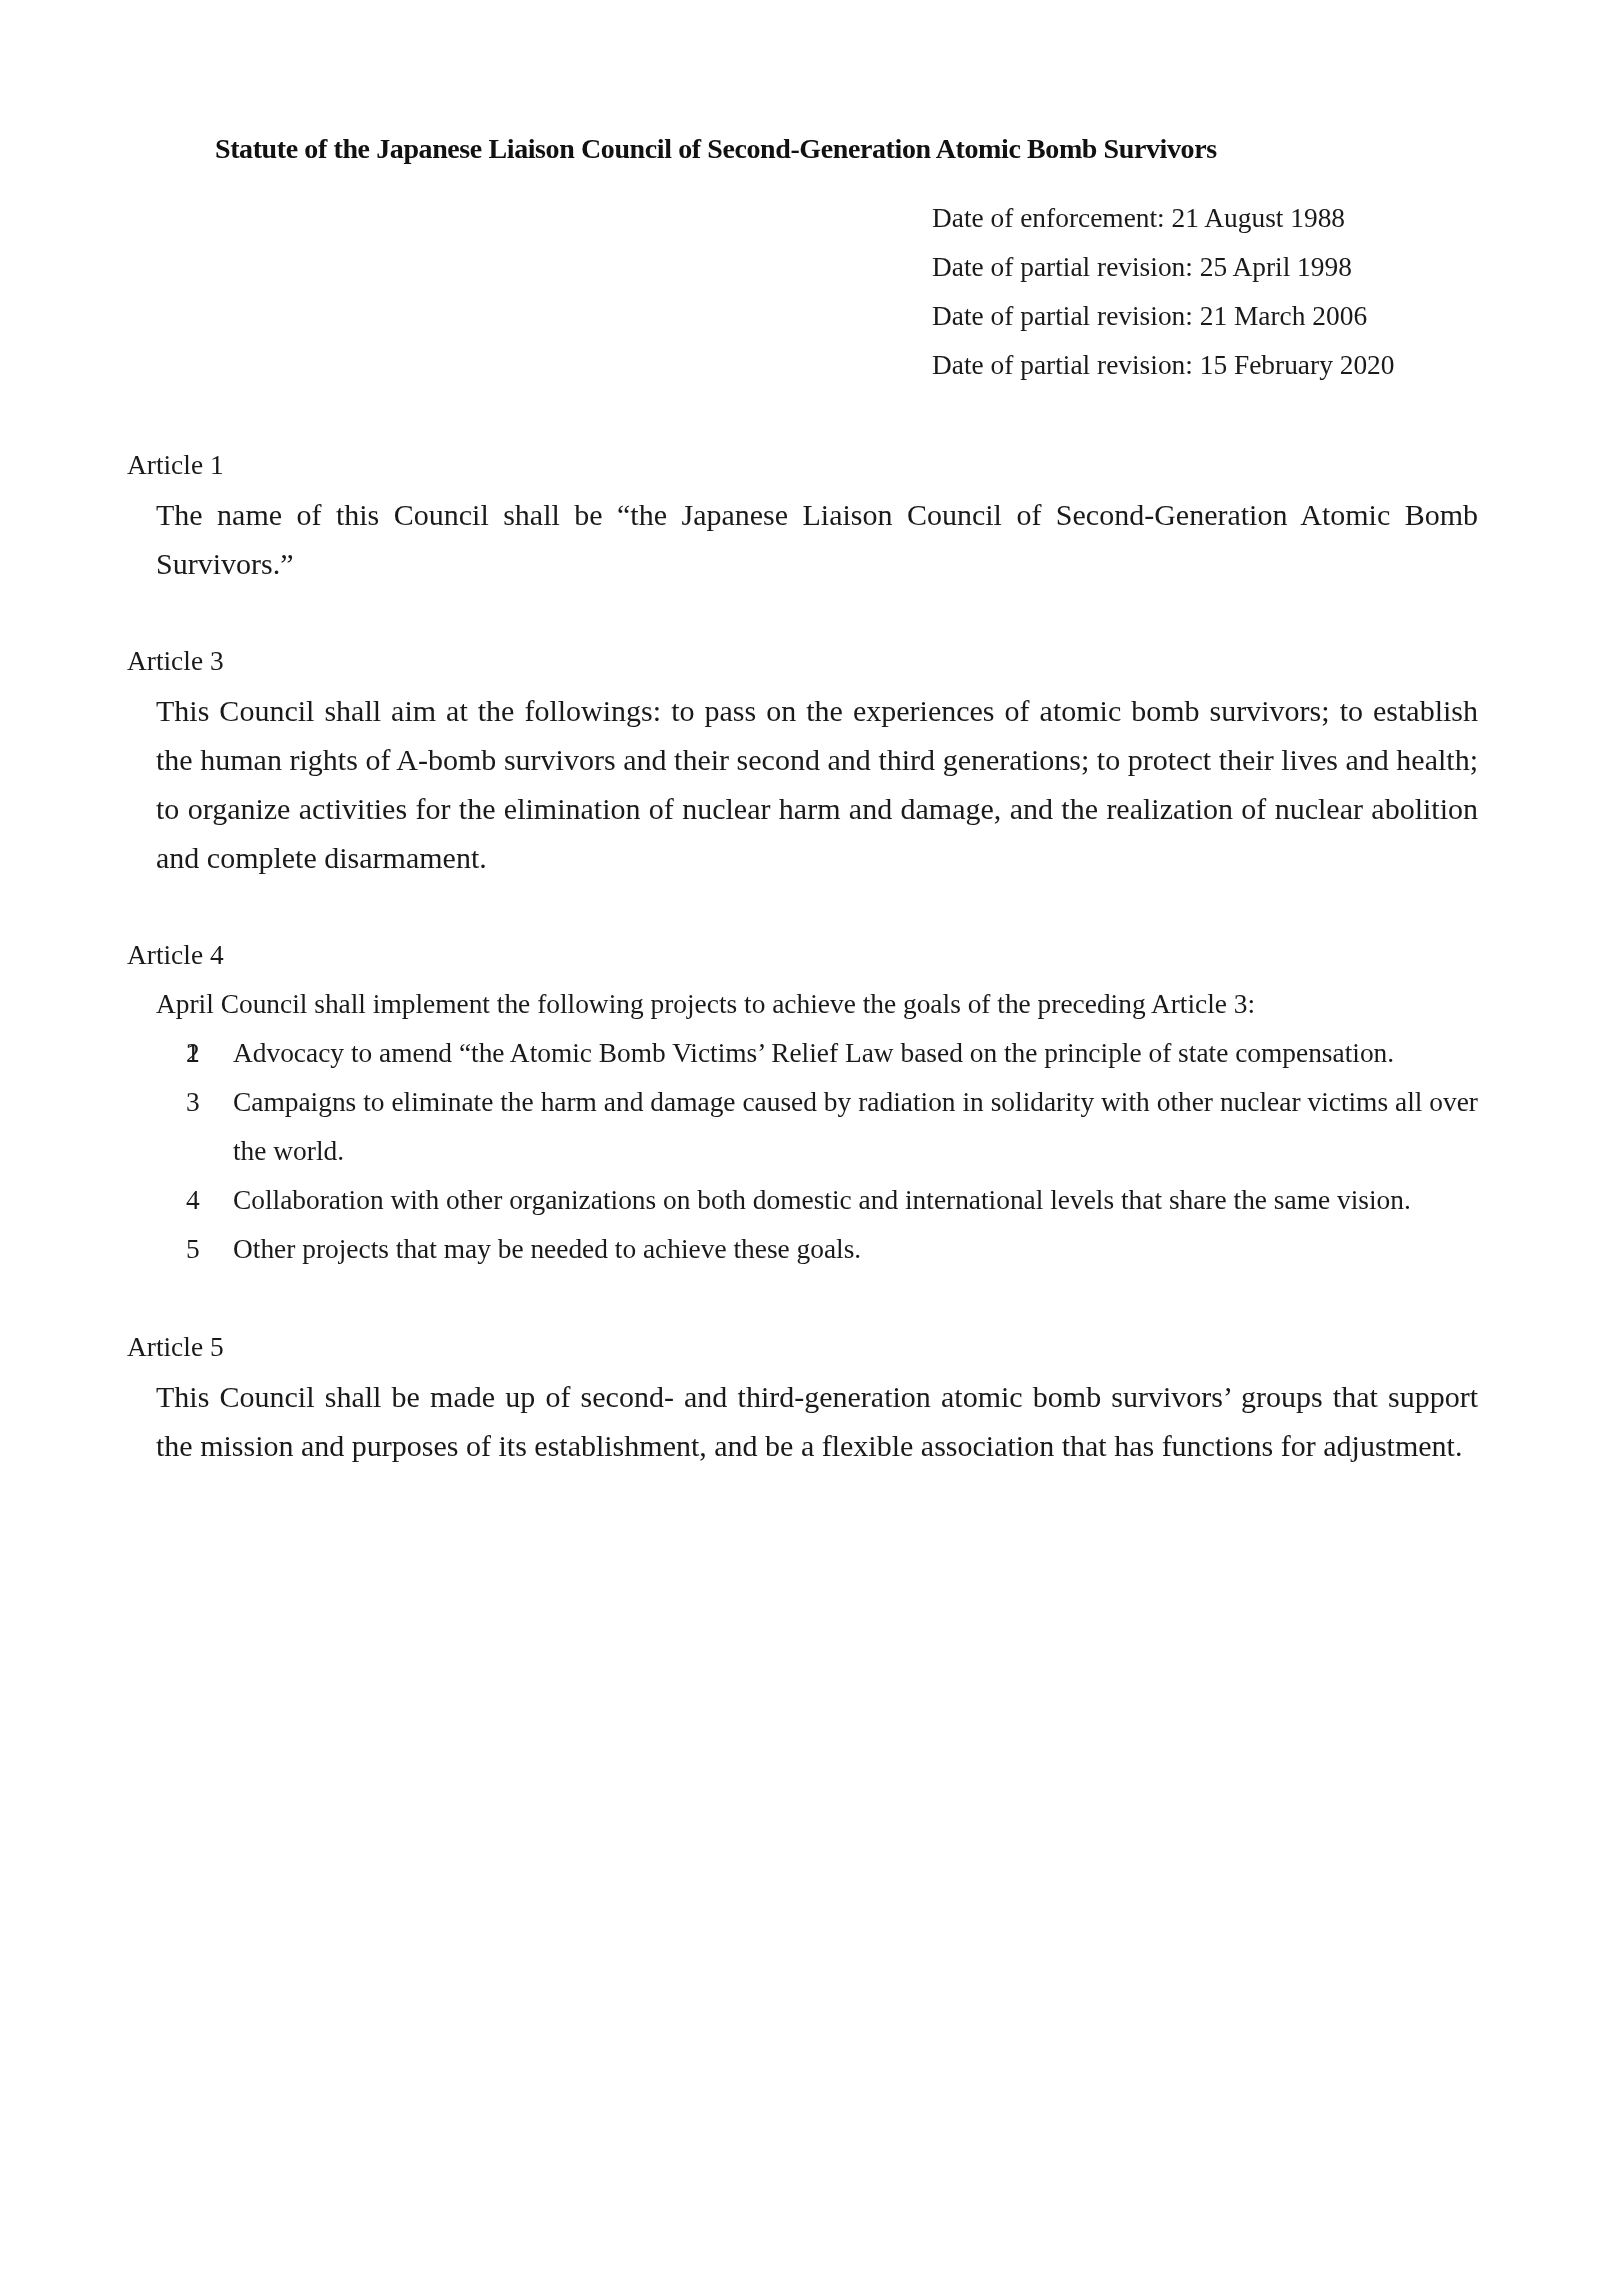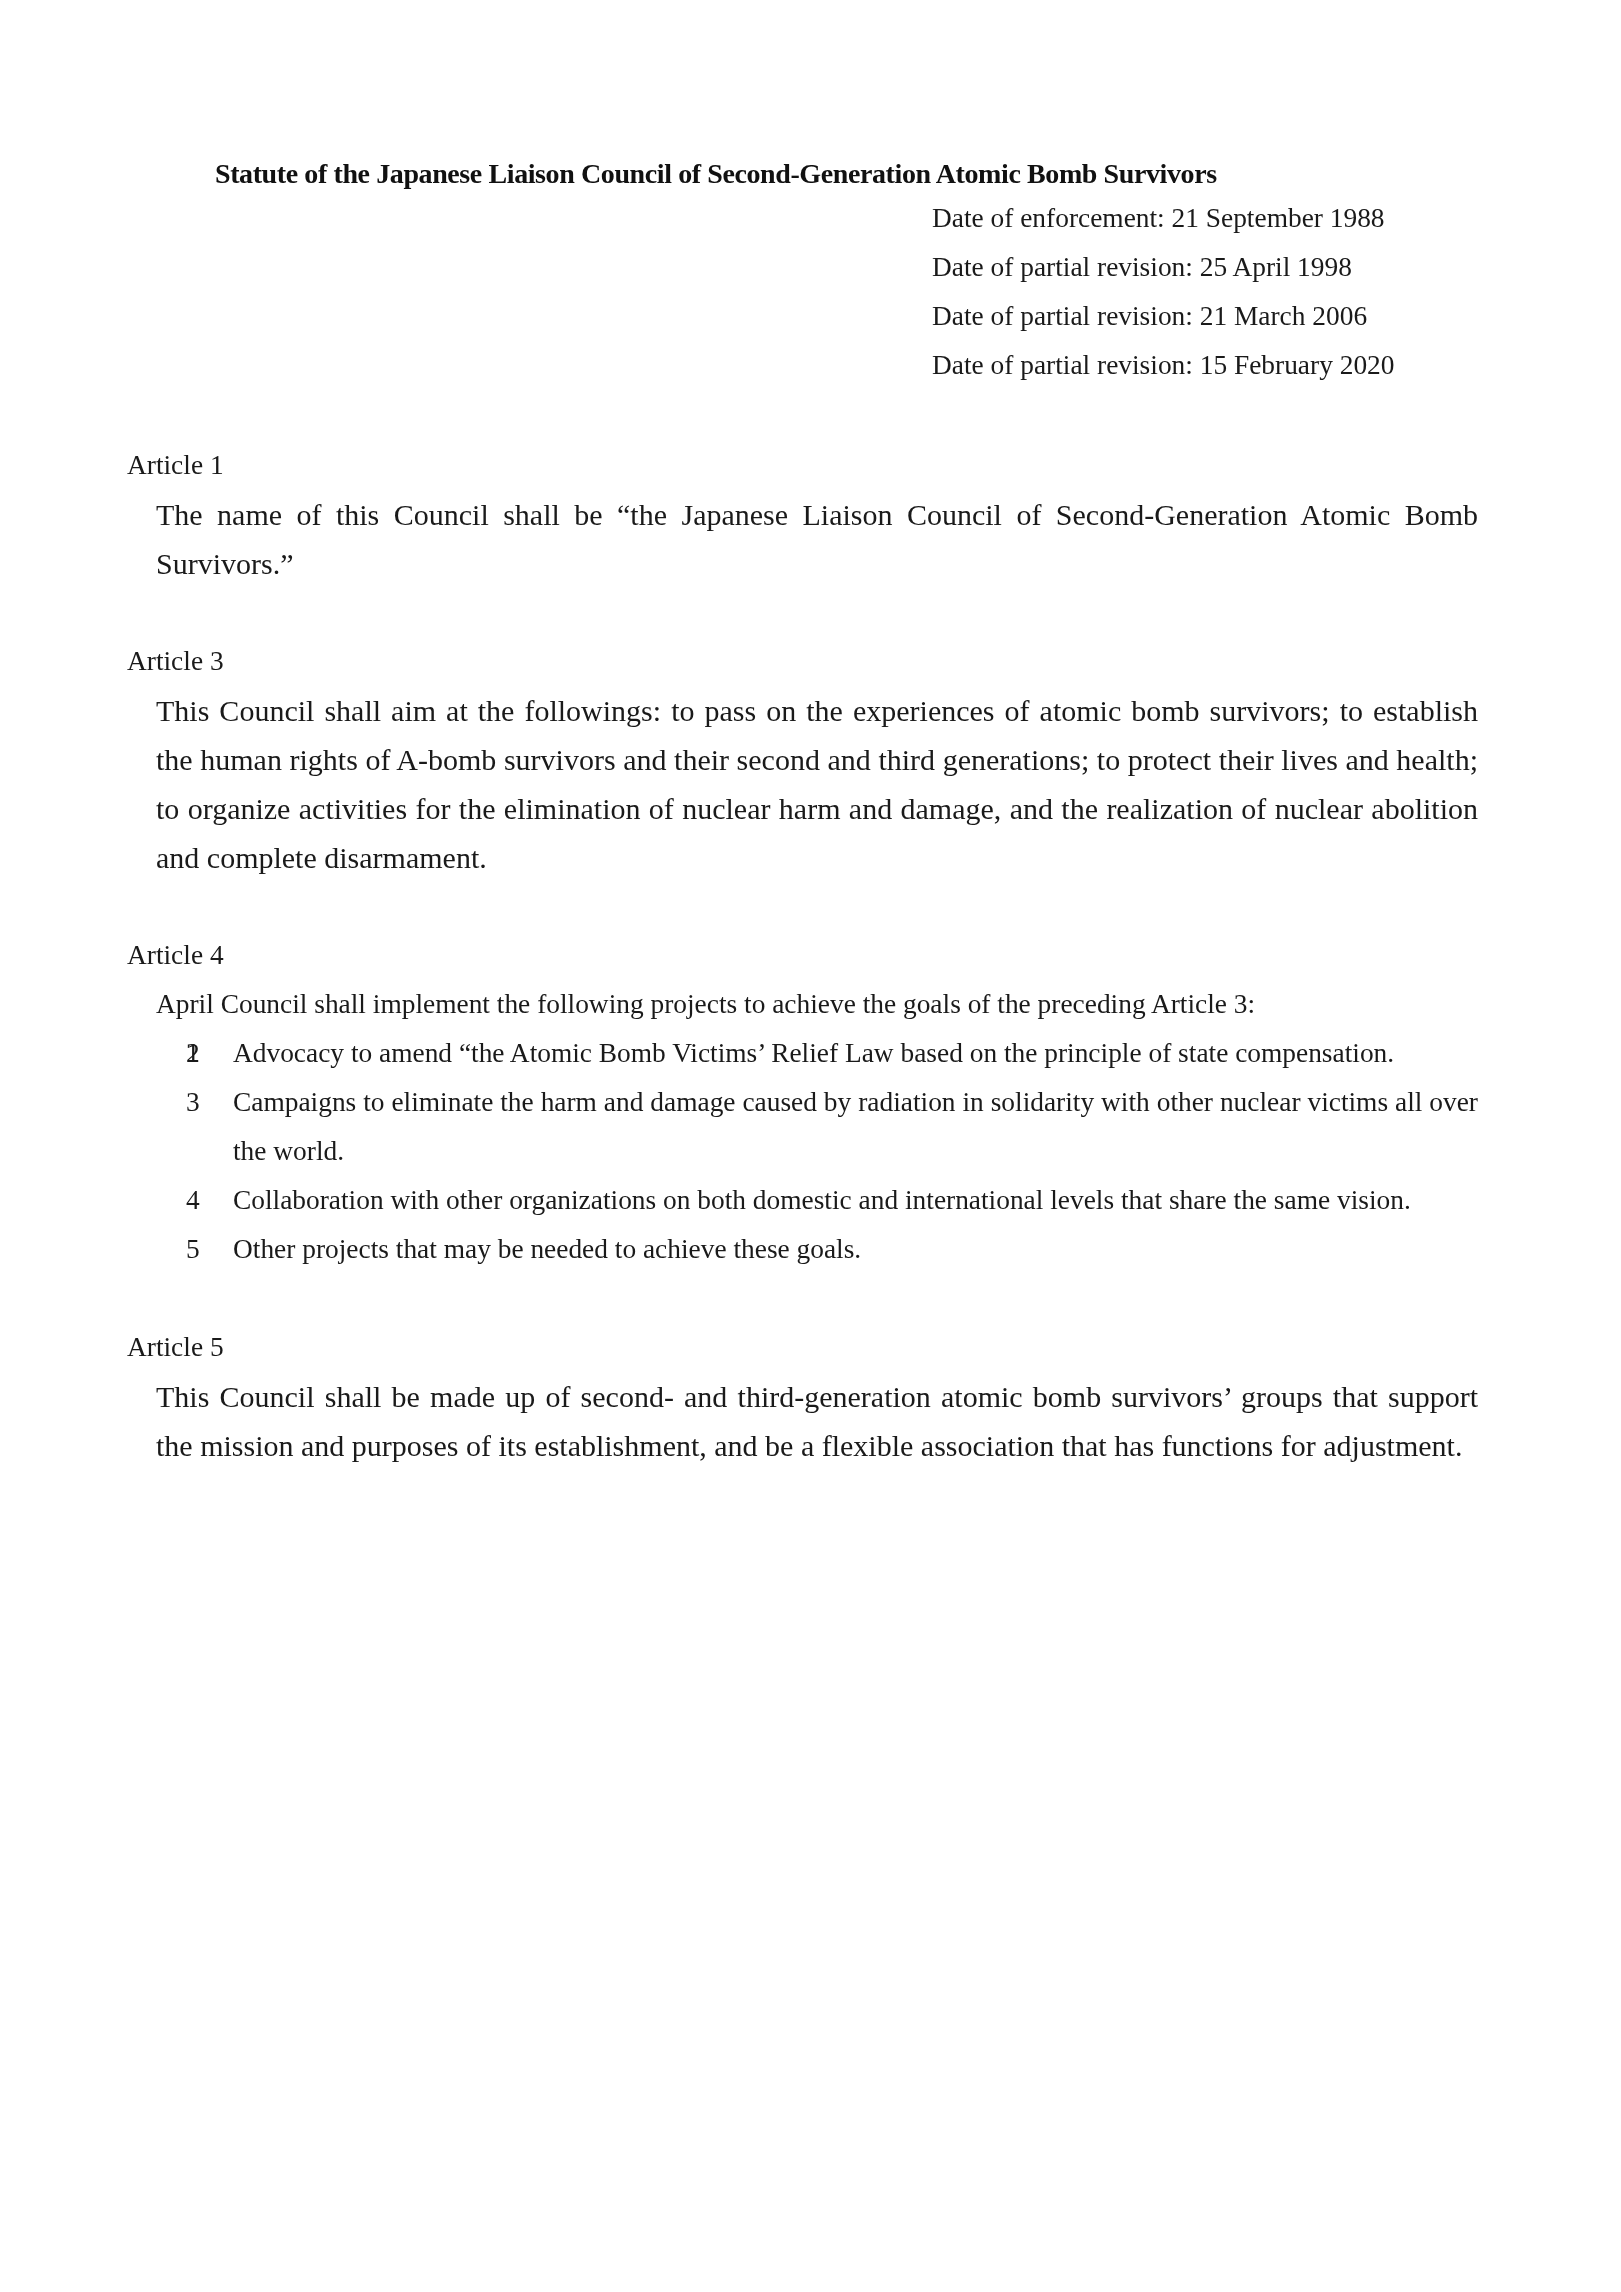--- a/index.html
+++ b/index.html
@@ -13,21 +13,21 @@
     }
     .page {
       position: absolute;
       left: 0; top: 0;
       width: 1621px; height: 2293px;
       background: #ffffff;
     }
     .title {
       position: absolute;
       left: 215px;
-      top: 154px;
+      top: 129px;
       width: 1274px;
       font-size: 28px;
       font-weight: bold;
       letter-spacing: -0.4px;
       line-height: 39px;
       white-space: nowrap;
       color: #111;
     }
     .dates {
       position: absolute;
@@ -75,21 +75,21 @@
     .intro-line { margin-left: 29px; font-size: 27.4px; line-height: 49px; white-space: nowrap; }
   </style>
 </head>
 <body>
 
 <div class="page">
 
   <div class="title">Statute of the Japanese Liaison Council of Second-Generation Atomic Bomb Survivors</div>
 
   <div class="dates">
-    <div>Date of enforcement: 21 September 1988</div>
+    <div>Date of enforcement: 21 August 1988</div>
     <div>Date of partial revision: 25 April 1998</div>
     <div>Date of partial revision: 21 March 2006</div>
     <div>Date of partial revision: 15 February 2020</div>
   </div>
 
   <div class="articles">
 
     <div class="article">
       <div class="article-label">Article 1</div>
       <div class="article-body">The name of this Council shall be “the Japanese Liaison Council of Second-Generation Atomic Bomb Survivors.”</div>

